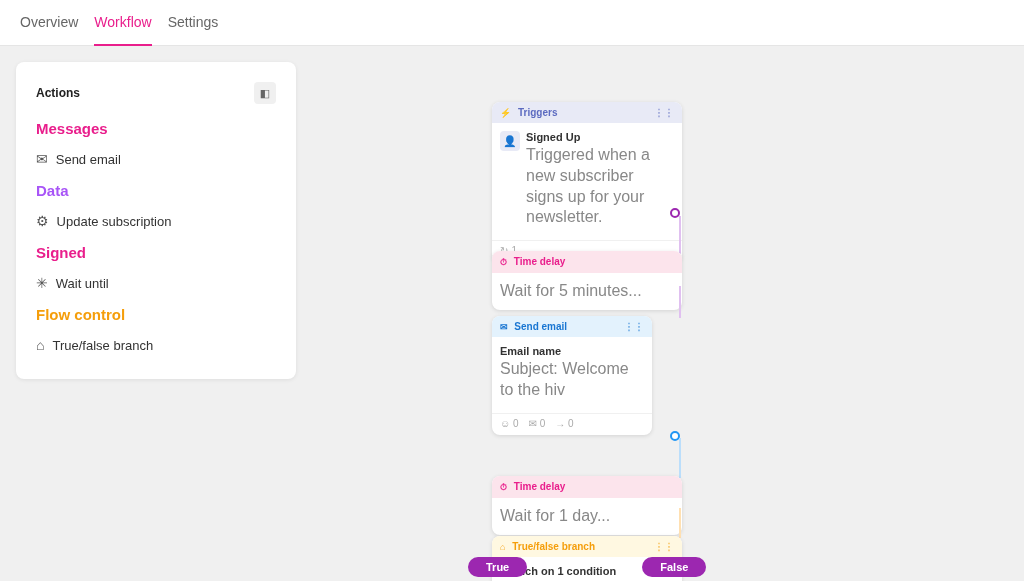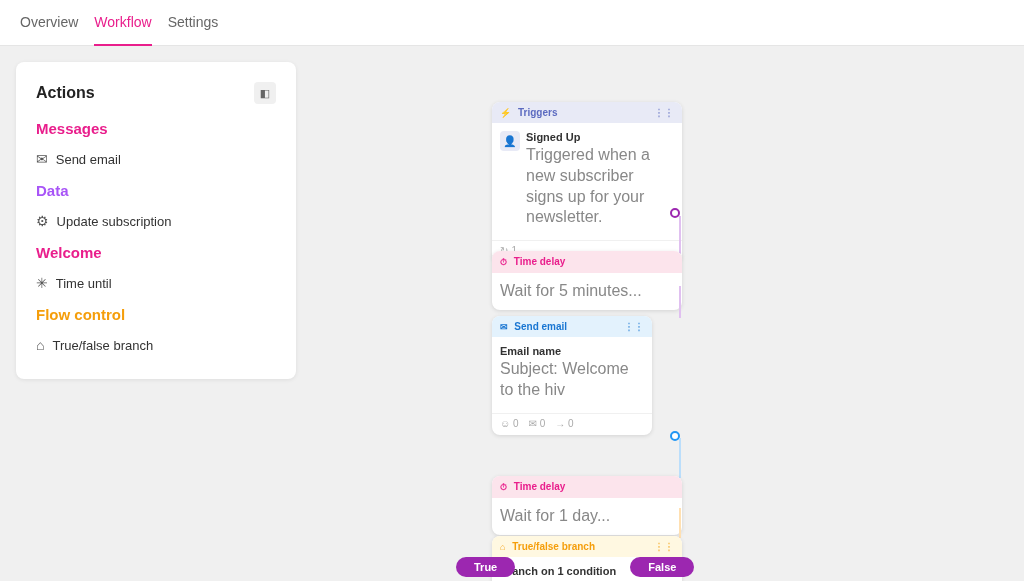--- a/index.html
+++ b/index.html
@@ -52,21 +52,21 @@
       height: fit-content;
       box-shadow: 0 1px 4px rgba(0,0,0,0.08);
     }
     .actions-header {
       display: flex;
       justify-content: space-between;
       align-items: center;
       margin-bottom: 16px;
     }
     .actions-title {
-      font-size: 16px;
+      font-size: 12px;
       font-weight: 700;
       color: #222;
     }
     .collapse-icon {
       width: 22px;
       height: 22px;
       background: #f0f0f0;
       border-radius: 4px;
       display: flex;
       align-items: center;
@@ -236,24 +236,24 @@
     <div class="divider"></div>
 
     <div class="section-label data">Data</div>
     <div class="action-item">
       <span class="icon">⚙</span>
       <span>Update subscription</span>
     </div>
 
     <div class="divider"></div>
 
-    <div class="section-label delays">Welcome</div>
+    <div class="section-label delays">Signed</div>
     <div class="action-item">
       <span class="icon">✳</span>
-      <span>Time until</span>
+      <span>Wait until</span>
     </div>
 
     <div class="divider"></div>
 
     <div class="section-label flow-control">Flow control</div>
     <div class="action-item">
       <span class="icon">⌂</span>
       <span>True/false branch</span>
     </div>
   </div>
@@ -349,19 +349,19 @@
       <div class="node-body">
         <div class="node-title">Branch on 1 condition</div>
         <div class="node-subtitle">
           <span>• </span>
           <span>biggest newsletter challenge exists</span>
         </div>
       </div>
 
     </div>
 
-    <div style="position:absolute; left: 144px; bottom: 4px; display:flex; gap: 115px;">
+    <div style="position:absolute; left: 156px; bottom: 4px; display:flex; gap: 115px;">
       <button class="branch-btn true-btn">True</button>
       <button class="branch-btn false-btn">False</button>
     </div>
 
   </div>
 </div>
 
 </body></html>

